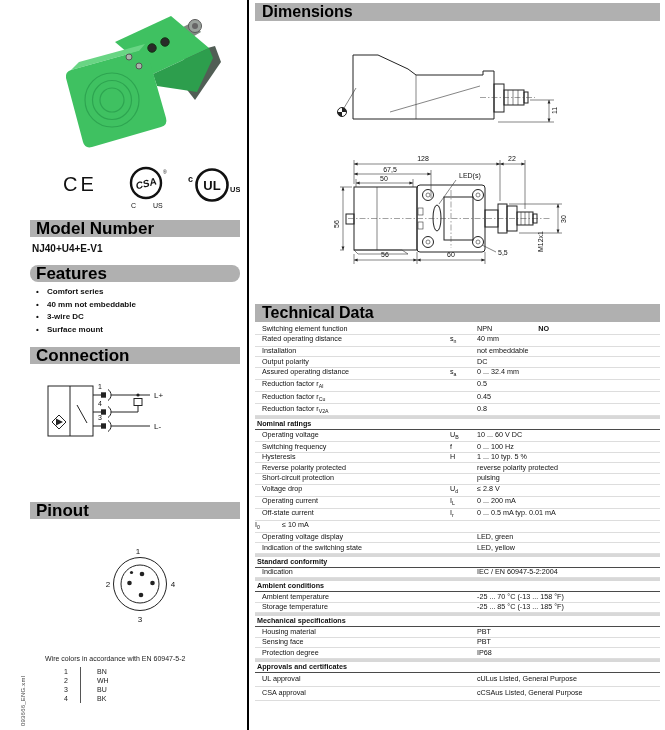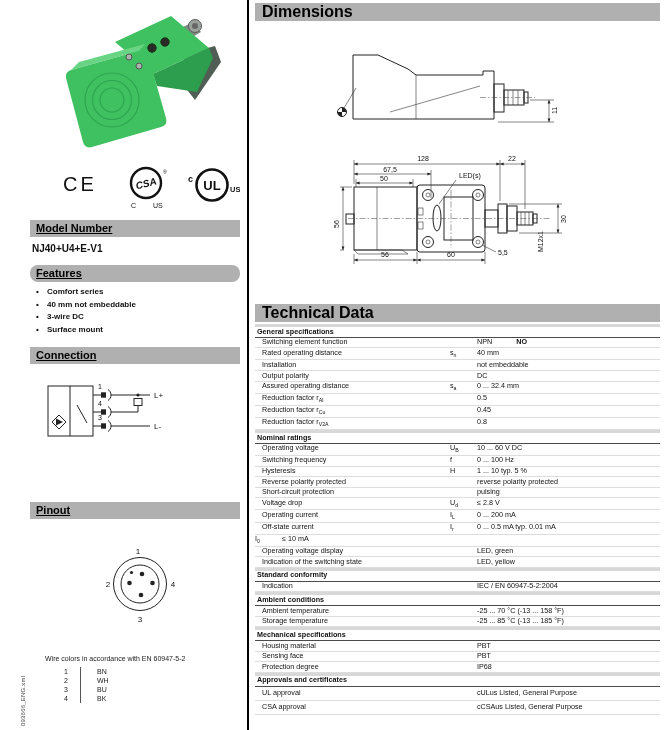--- a/index.html
+++ b/index.html
@@ -4,21 +4,21 @@
 <style>
   * { margin:0; padding:0; box-sizing:border-box; }
   html,body { background:#ffffff; }
   body { font-family:"Liberation Sans", sans-serif; color:#111; }
   .page { position:relative; width:665px; height:730px; background:#fff; overflow:hidden; }
 
   .abs { position:absolute; }
 
   
   .bar { position:absolute; background:#b0b0b0; color:#000; font-weight:bold; }
-  .bar.small { width:210px; height:17px; font-size:11px; line-height:17px; padding-left:6px;text-decoration:underline; }
+  .bar.small { width:210px; height:17px; font-size:17px; line-height:17px; padding-left:6px; }
   .bar.big { width:405px; height:18px; font-size:16px; line-height:18px; padding-left:7px; }
 
   .model-value { position:absolute; left:32px; top:243px; font-size:10px; font-weight:bold; }
 
   .features-list { position:absolute; left:36px; top:288px; width:200px; list-style:none; }
   .features-list .f-item { display:flex; font-size:8px; font-weight:bold; line-height:8.6px; margin-bottom:4px; }
   .features-list .f-bullet { width:11px; font-weight:bold; }
 
   .divider-v { position:absolute; left:247px; top:0; width:2px; height:730px; background:#000; }
 
@@ -32,21 +32,21 @@
   .side-filename { position:absolute; left:20px; top:650px; height:76px; writing-mode:vertical-rl; transform:rotate(180deg); font-size:6px; color:#444; letter-spacing:.2px; }
 
   
   .tech-table { position:absolute; left:255px; top:324px; width:405px; }
   .td-sec { border-top:3px solid #d8d8d8; border-bottom:1px solid #4a4a4a; font-weight:bold; font-size:7.2px; line-height:8.8px; padding:.5px 0 .5px 2px; }
   .td-row { display:flex; border-bottom:1px solid #ddd; font-size:7.2px; line-height:8.6px; padding:.5px 0; }
   .td-row.tall { padding:2.2px 0; }
   .td-label { width:195px; padding-left:7px; }
   .td-sym  { width:27px; }
   .td-val  { flex:1; }
-  .td-val .v2 { display:inline-block; margin-left:24px;font-weight:bold; }
+  .td-val .v2 { display:inline-block; margin-left:46px;font-weight:bold; }
   sub, .subs { font-size:5.2px; vertical-align:-1.5px; }
 
   svg text { font-family:"Liberation Sans", sans-serif; }
   .dim-txt { font-size:7px; fill:#111; }
   .lbl-txt { font-size:8px; fill:#111; }
   .draw { stroke:#222; fill:none; stroke-width:1; }
   .thin { stroke:#333; fill:none; stroke-width:.6; }
   .cl   { stroke:#444; fill:none; stroke-width:.5; stroke-dasharray:6 2 1.5 2; }
 </style>
 </head>
@@ -297,21 +297,20 @@
       <line x1="179" y1="166" x2="232" y2="166" class="thin"></line>
       <line x1="189" y1="195" x2="232" y2="195" class="thin"></line>
       <line x1="228" y1="166" x2="228" y2="195" class="thin" marker-start="url(#arrs)" marker-end="url(#arr)"></line>
       <text x="236" y="185" class="dim-txt" transform="rotate(-90 236 185)">30</text>
     </g>
   </svg>
 
   <div class="bar big" style="left:255px; top:304px;">Technical Data</div>
 
   <div class="tech-table" id="tech-table">
-      <div class="td-sec">General specifications</div>
       <div class="td-row">
         <span class="td-label">Switching element function</span>
         <span class="td-sym"></span>
         <span class="td-val">NPN<span class="v2">NO</span></span>
       </div>
       <div class="td-row">
         <span class="td-label">Rated operating distance</span>
         <span class="td-sym">s<sub class="subs">n</sub></span>
         <span class="td-val">40 mm</span>
       </div>

